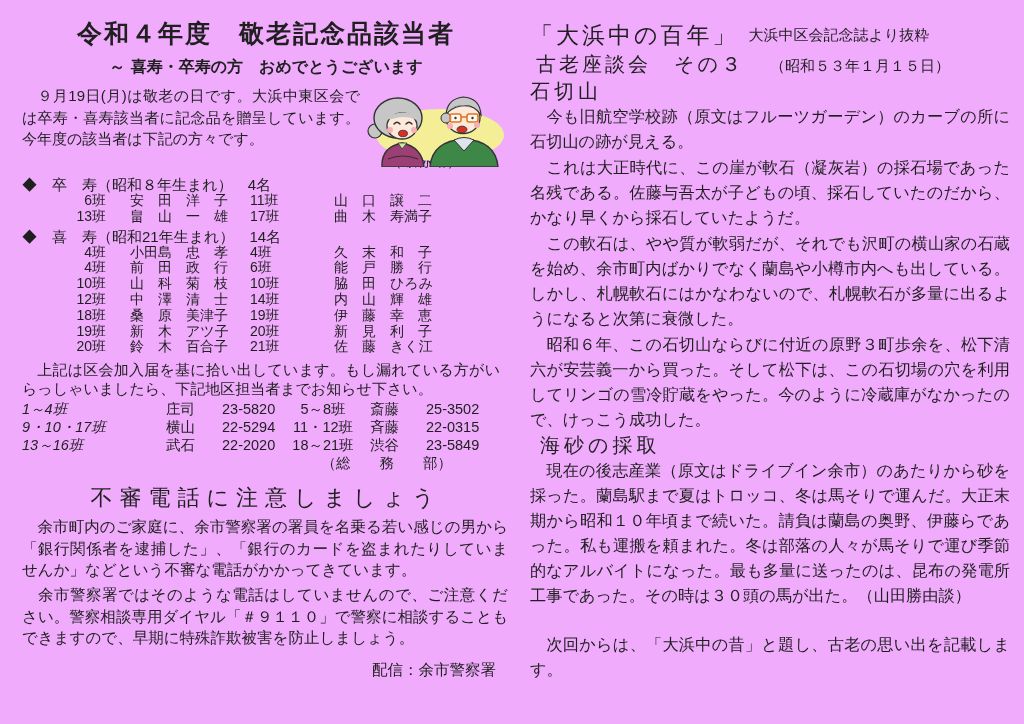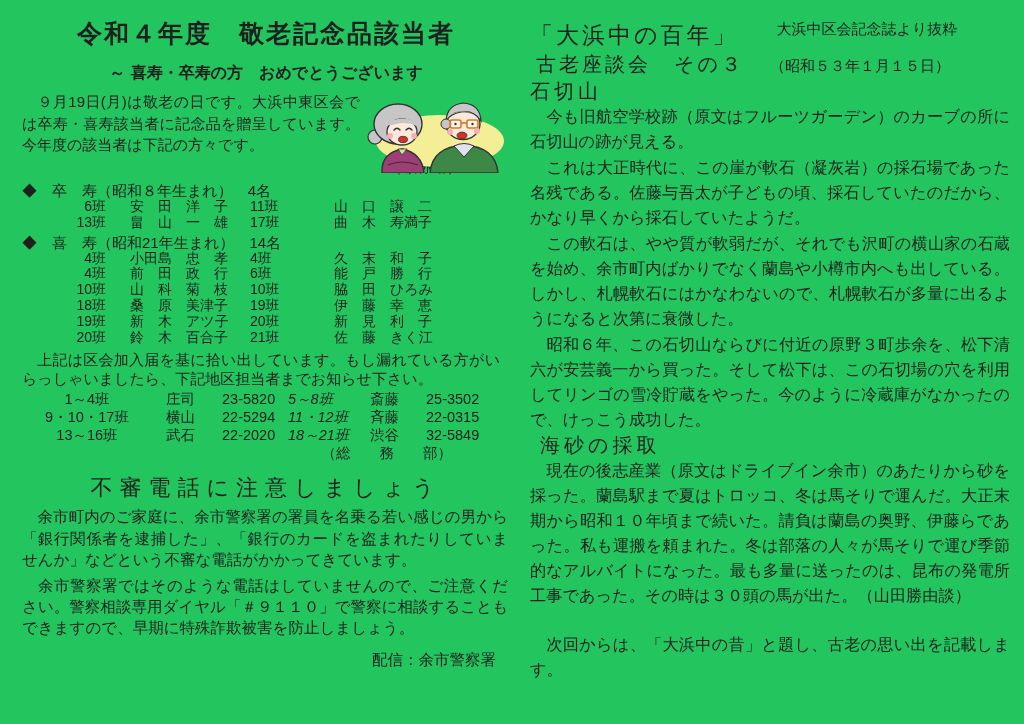--- a/index.html
+++ b/index.html
@@ -1,66 +1,66 @@
 <!DOCTYPE html>
 <html><head>
 <meta charset="utf-8">
 <style>
   html,body{margin:0;padding:0;}
   body{
     width:1024px;height:724px;background:#ffffff;
     font-family:"Liberation Sans",sans-serif;color:#1f1f1f;
     -webkit-font-smoothing:antialiased;
   }
-  .page{position:relative;width:1024px;height:724px;overflow:hidden;background:#22c55e;}
+  .page{position:relative;width:1024px;height:724px;overflow:hidden;background:#f0abfc;}
   .col-left{position:absolute;left:22px;top:18px;width:488px;}
   .col-right{position:absolute;left:530px;top:20px;width:480px;}
 
   
   .l-title{
     text-align:center;font-family:"DejaVu Serif",serif;font-size:25px;
     font-weight:bold;letter-spacing:2px;line-height:32px;white-space:nowrap;
   }
   .l-subtitle{
     text-align:center;font-family:"DejaVu Serif",serif;font-size:16px;
-    font-weight:bold;line-height:22px;margin-top:12px;white-space:nowrap;
+    font-weight:bold;line-height:22px;margin-top:6px;white-space:nowrap;
   }
   .intro-wrap{position:relative;margin-top:7px;height:88px;}
   .intro{margin:0;width:338px;font-size:15px;line-height:21.5px;text-align:justify;}
   .keisho{width:440px;text-align:right;font-size:15px;line-height:21px;}
   .clipart{position:absolute;top:0;right:2px;}
 
   .ghead{font-size:15px;line-height:17px;margin-top:3px;white-space:nowrap;}
   .nrow{display:flex;font-size:14px;line-height:15.8px;white-space:nowrap;}
   .nrow .han{width:84px;text-align:right;}
   .nrow .nm1{width:120px;margin-left:24px;}
   .nrow .han2{width:60px;}
   .nrow .nm2{margin-left:24px;}
 
   .note{margin:5px 0 2px 0;width:478px;font-size:15px;line-height:19px;text-align:justify;}
   .crow{display:flex;font-size:14.5px;line-height:18px;white-space:nowrap;}
-  .crow .chan{width:130px;text-align:center;}
+  .crow .chan{width:130px;text-align:left;font-style:italic;}
   .crow .cname{width:50px;margin-left:14px;}
   .crow .ctel{width:66px;margin-left:6px;font-family:"Liberation Sans",sans-serif;}
-  .crow .chan2{width:70px;text-align:left;font-style:italic;}
+  .crow .chan2{width:70px;text-align:center;}
   .crow .cname2{width:50px;margin-left:12px;}
   .crow .ctel2{margin-left:6px;}
   .soumu{width:478px;text-align:right;padding-right:48px;box-sizing:border-box;
          font-size:14.5px;line-height:19px;}
 
   .alert-title{
     text-align:center;font-size:22px;letter-spacing:7px;line-height:28px;
     margin-top:11px;white-space:nowrap;
   }
   .apara{margin:4px 0 0 0;width:486px;font-size:15.5px;line-height:21.4px;text-align:justify;}
   .credit{width:486px;text-align:right;padding-right:12px;box-sizing:border-box;
           font-size:15.5px;line-height:20px;margin-top:11px;}
 
   
-  .r-title-row{display:flex;align-items:flex-start;white-space:nowrap;gap:28px;}
+  .r-title-row{display:flex;align-items:center;white-space:nowrap;}
   .r-title{font-size:23px;letter-spacing:3px;line-height:30px;}
   .r-title-note{font-size:15px;margin-left:10px;}
   .r-sub-row{display:flex;align-items:baseline;white-space:nowrap;margin-top:1px;}
   .r-subtitle{font-size:20px;letter-spacing:3px;line-height:26px;margin-left:6px;}
   .r-subtitle-note{font-size:15px;margin-left:26px;}
   .r-h{font-size:20px;font-weight:normal;letter-spacing:4px;line-height:24px;margin-top:2px;}
   .r-h2{margin-top:1px;margin-left:10px;}
   .rpara{margin:1px 0 0 0;width:480px;font-size:16.2px;line-height:25px;text-align:justify;}
   .closing{margin-top:24px;}
 </style>
@@ -145,20 +145,26 @@
       <span class="han2">6班</span>
       <span class="nm2">能　戸　勝　行</span>
     </div>
     <div class="nrow">
       <span class="han">10班</span>
       <span class="nm1">山　科　菊　枝</span>
       <span class="han2">10班</span>
       <span class="nm2">脇　田　ひろみ</span>
     </div>
     <div class="nrow">
+      <span class="han">12班</span>
+      <span class="nm1">中　澤　清　士</span>
+      <span class="han2">14班</span>
+      <span class="nm2">内　山　輝　雄</span>
+    </div>
+    <div class="nrow">
       <span class="han">18班</span>
       <span class="nm1">桑　原　美津子</span>
       <span class="han2">19班</span>
       <span class="nm2">伊　藤　幸　恵</span>
     </div>
     <div class="nrow">
       <span class="han">19班</span>
       <span class="nm1">新　木　アツ子</span>
       <span class="han2">20班</span>
       <span class="nm2">新　見　利　子</span>
@@ -187,21 +193,21 @@
       <span class="chan2">11・12班</span>
       <span class="cname2">斉藤</span>
       <span class="ctel2">22-0315</span>
     </div>
     <div class="crow">
       <span class="chan">13～16班</span>
       <span class="cname">武石</span>
       <span class="ctel">22-2020</span>
       <span class="chan2">18～21班</span>
       <span class="cname2">渋谷</span>
-      <span class="ctel2">32-5849</span>
+      <span class="ctel2">23-5849</span>
     </div>
 
     <div class="soumu">（総　　務　　部）</div>
 
     <div class="alert-title">不審電話に注意しましょう</div>
     <p class="apara">　余市町内のご家庭に、余市警察署の署員を名乗る若い感じの男から「銀行関係者を逮捕した」、「銀行のカードを盗まれたりしていませんか」などという不審な電話がかかってきています。</p>
     <p class="apara">　余市警察署ではそのような電話はしていませんので、ご注意ください。警察相談専用ダイヤル「＃９１１０」で警察に相談することもできますので、早期に特殊詐欺被害を防止しましょう。</p>
     <div class="credit">配信：余市警察署</div>
   </div>
 

